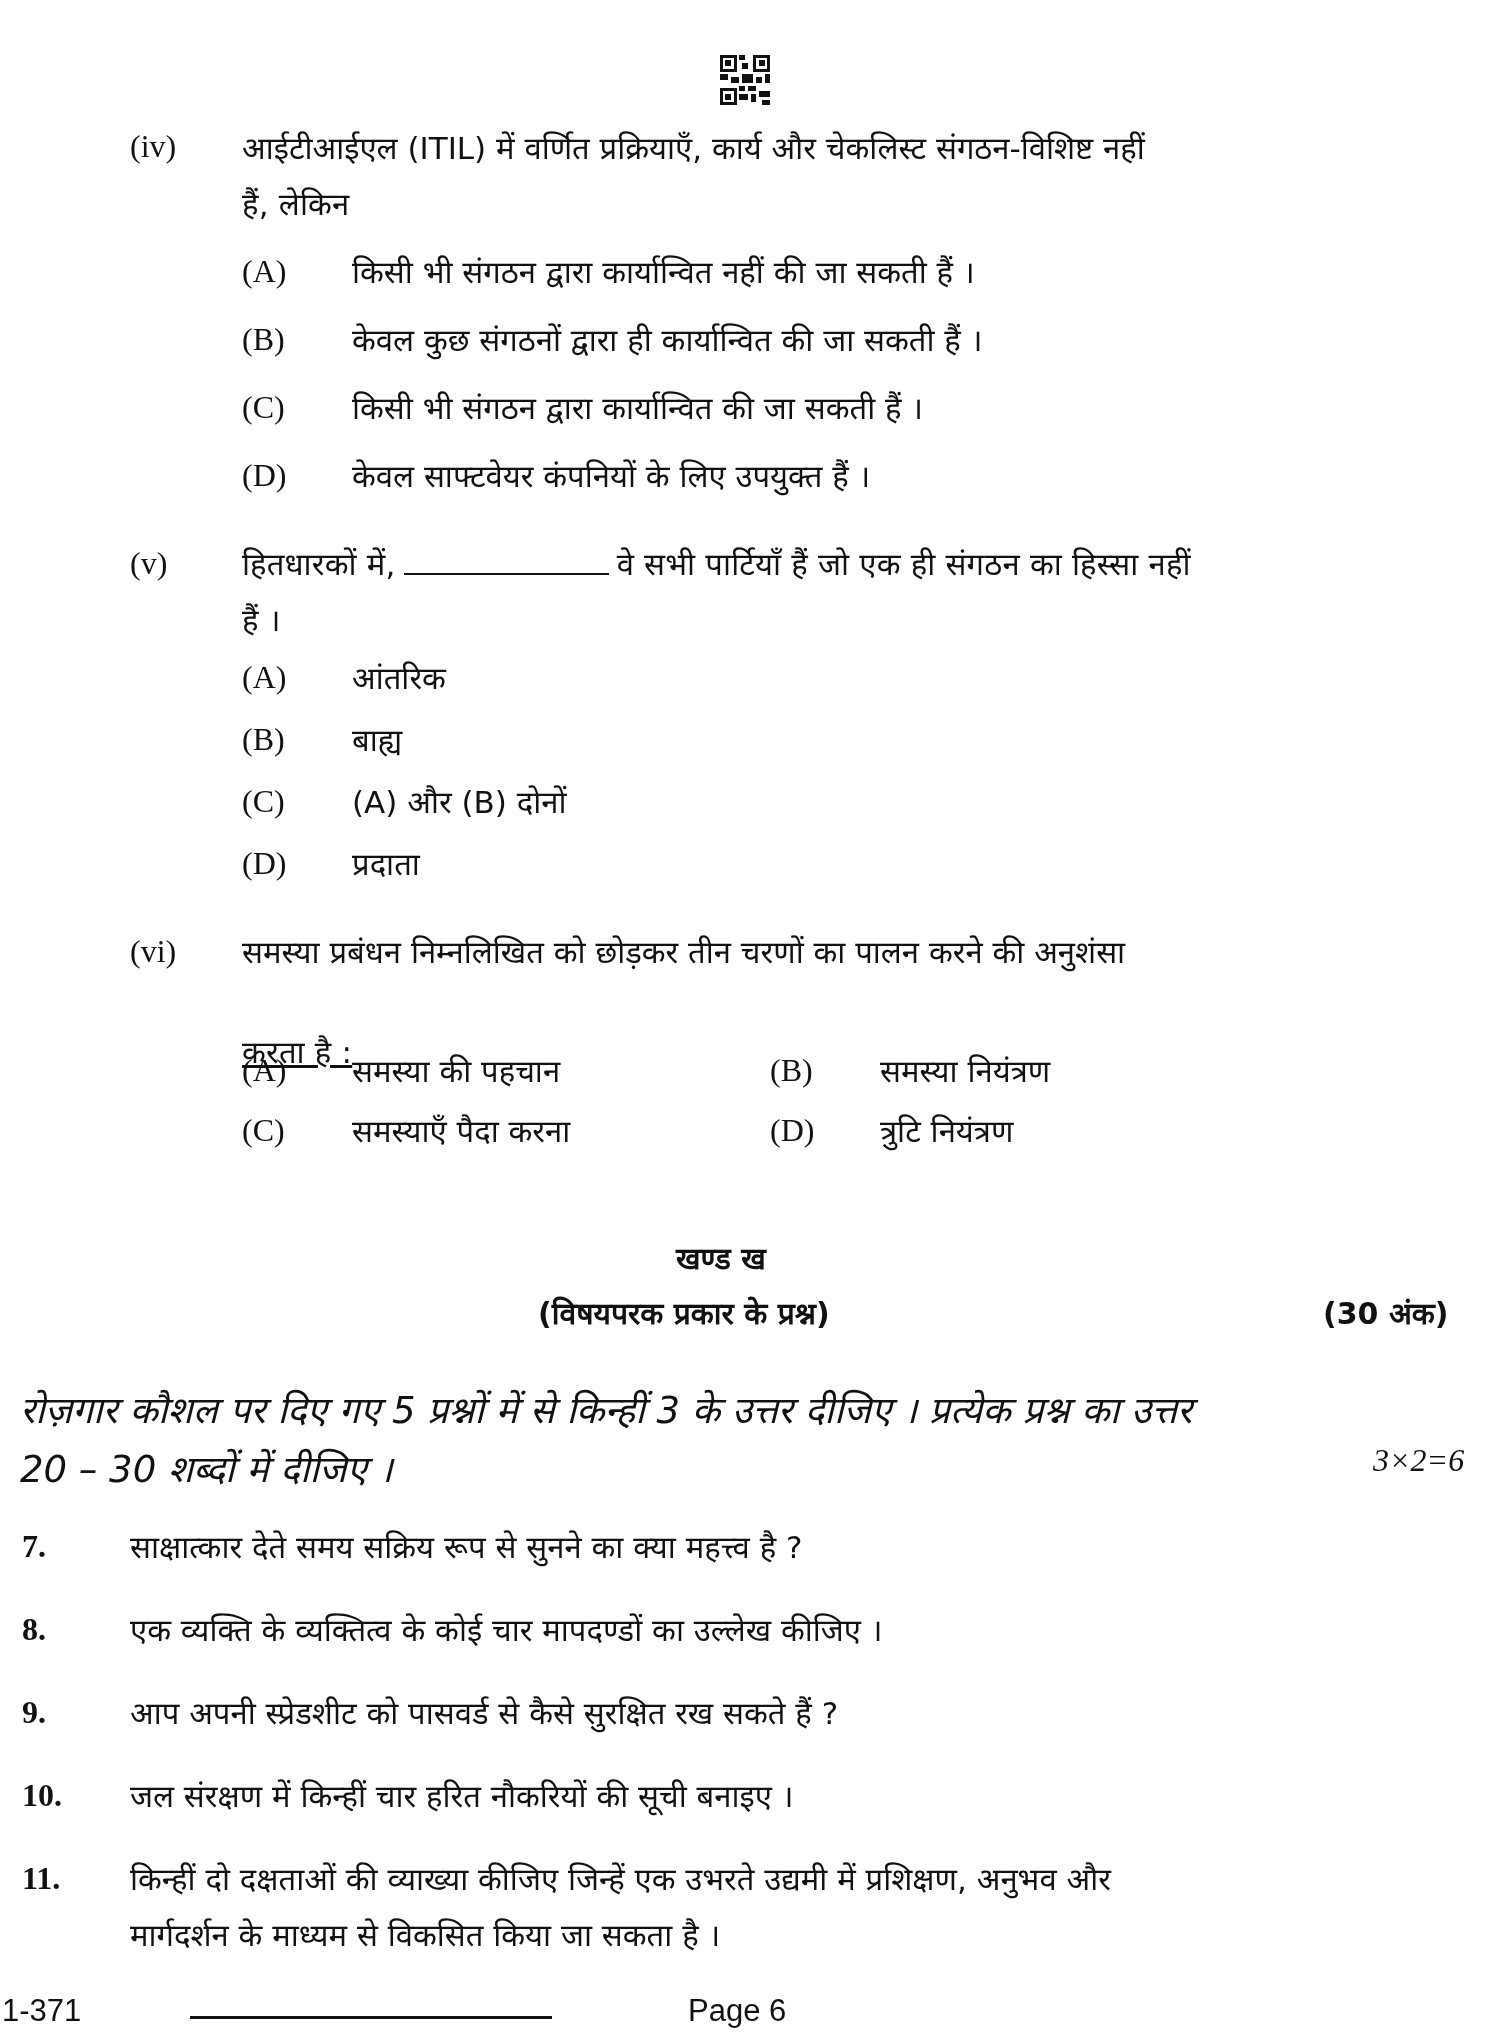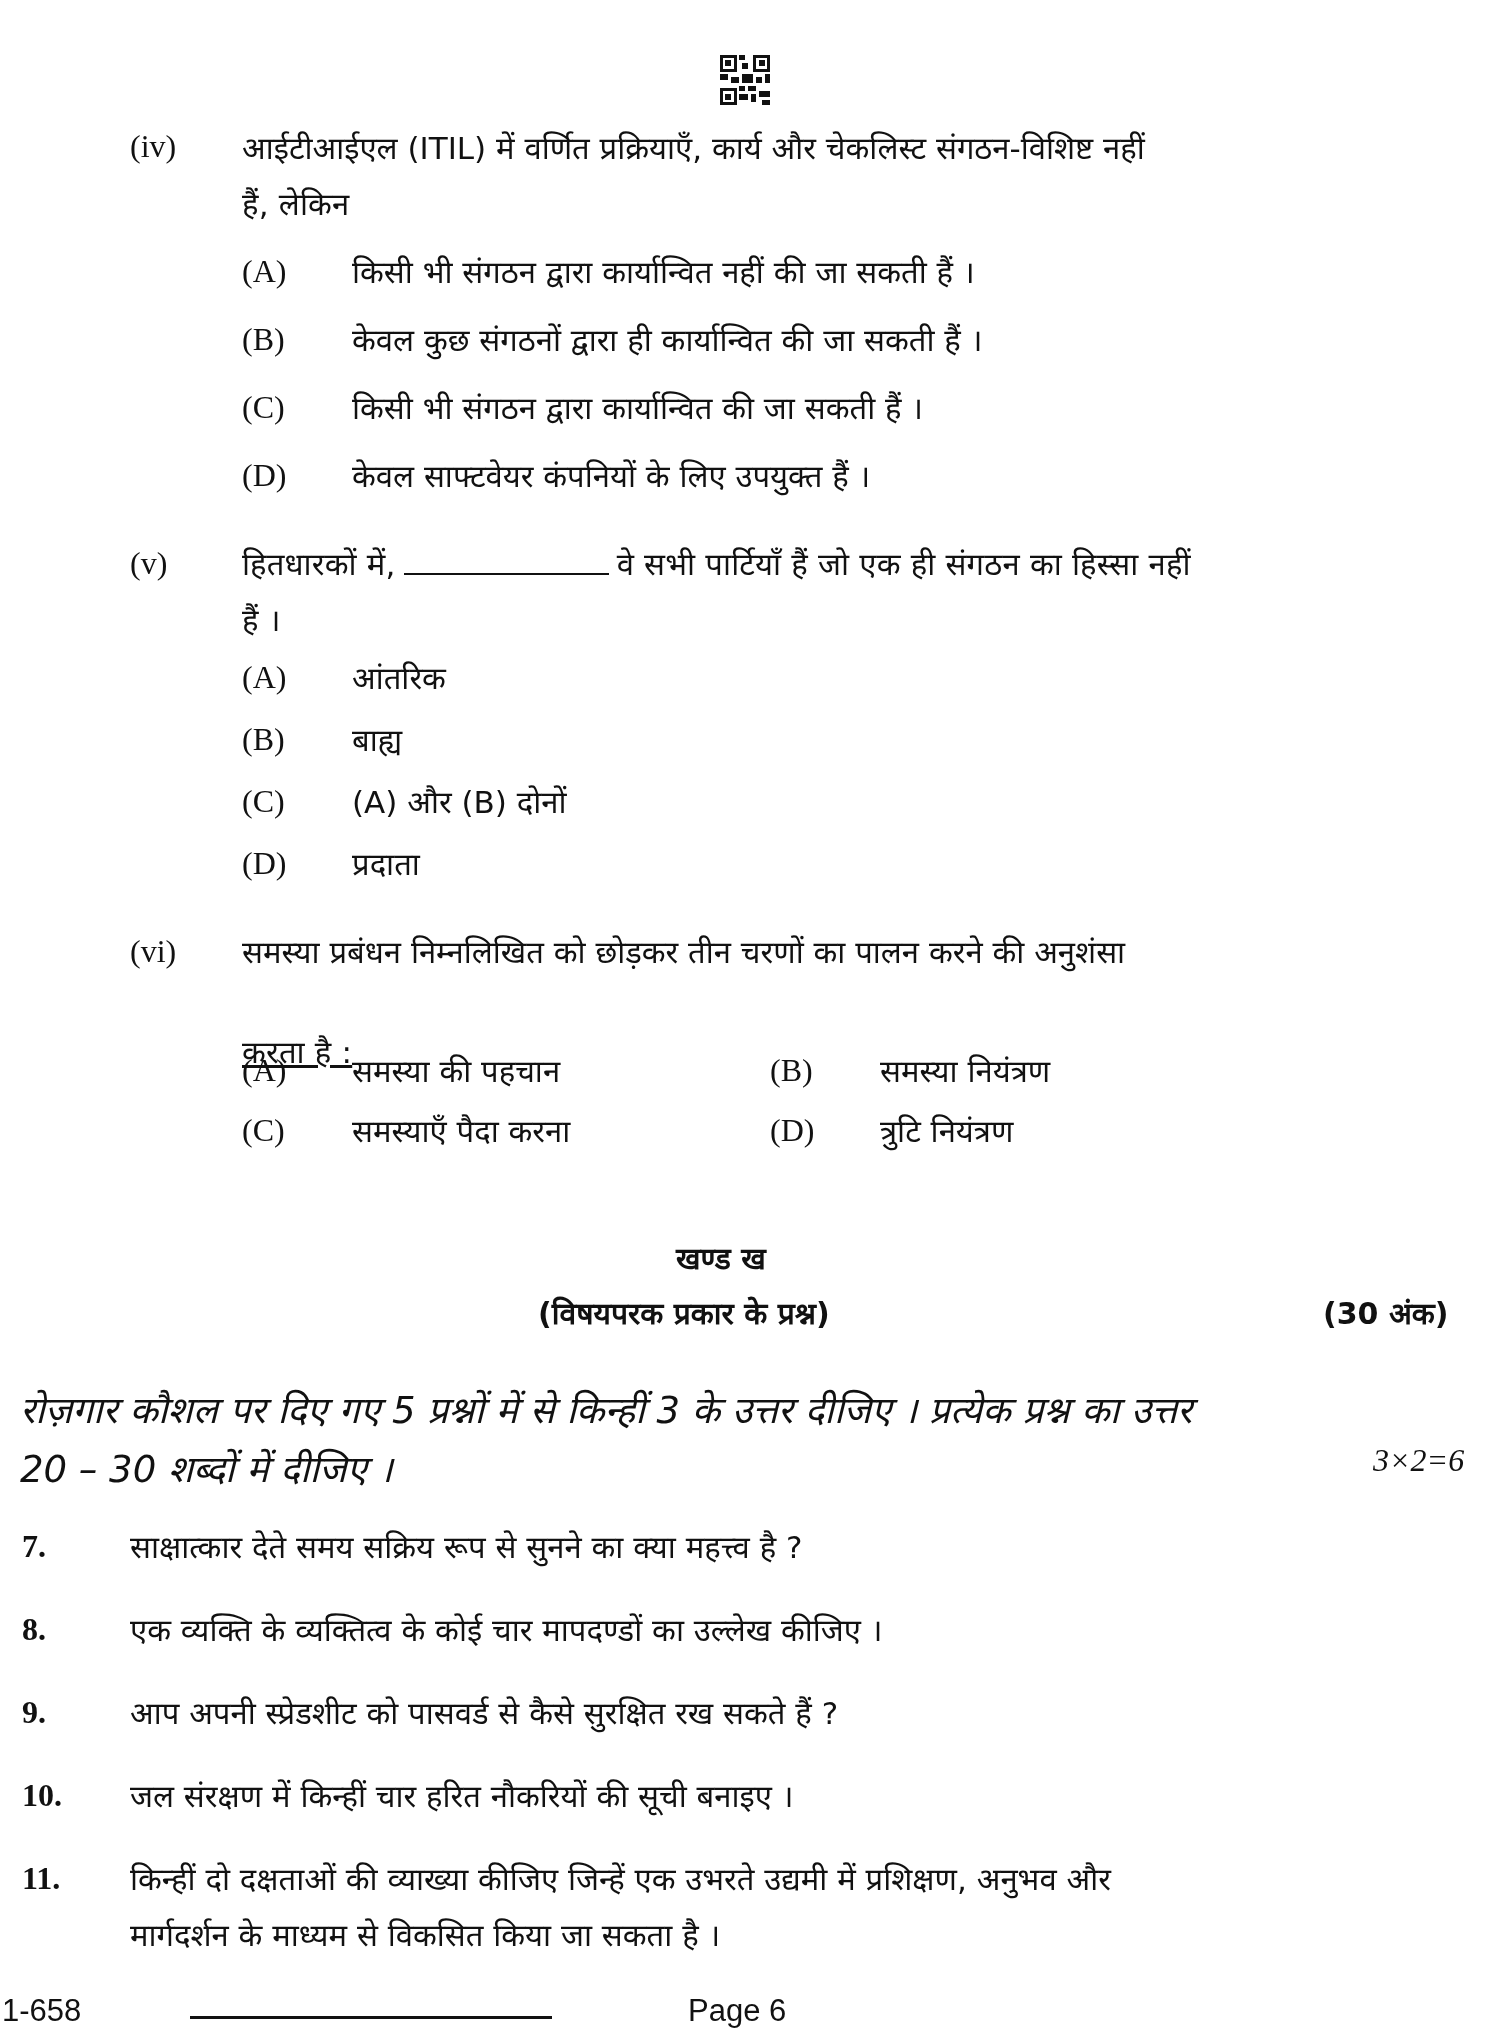--- a/index.html
+++ b/index.html
@@ -159,16 +159,16 @@
     </div>
     <div>
       <span class="qnum bold" style="left:22px; top:1860px;">11.</span>
       <div class="justify-line" style="left:130px; top:1857px; width:1270px;">
         <span>किन्हीं दो दक्षताओं की व्याख्या कीजिए जिन्हें एक उभरते उद्यमी में प्रशिक्षण, अनुभव और</span>
       </div>
       <span class="opt-text" style="left:130px; top:1913px;">मार्गदर्शन के माध्यम से विकसित किया जा सकता है ।</span>
     </div>
   </div>
 
-  <span class="footer-code">1-658</span>
+  <span class="footer-code">1-371</span>
   <div class="footer-rule"></div>
   <span class="footer-page">Page 6</span>
 </div>
 
 </body></html>

